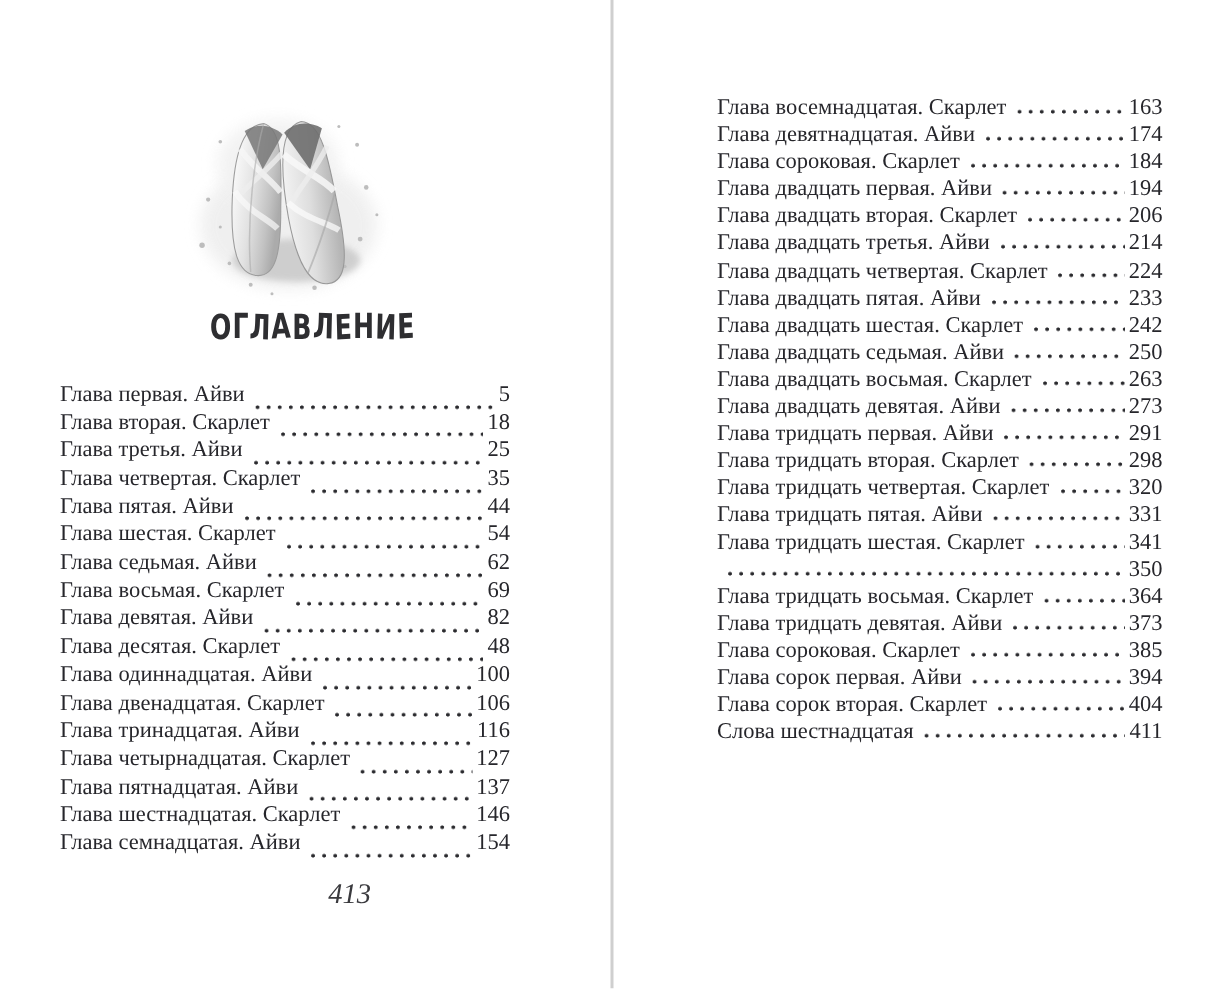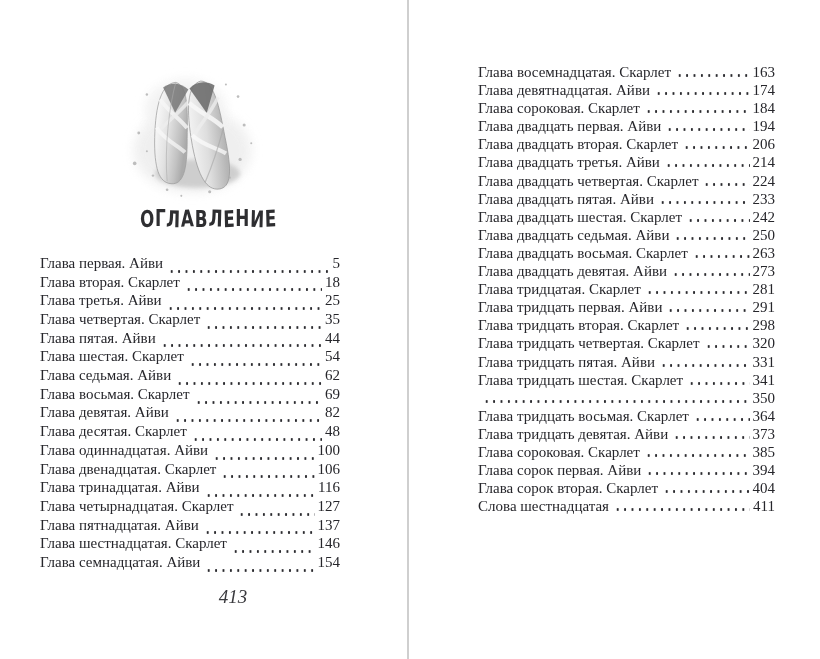--- a/index.html
+++ b/index.html
@@ -295,25 +295,20 @@
           <span class="dots"></span>
           <span class="p">263</span>
         </div>
 
         <div class="row">
           <span class="t">Глава двадцать девятая. Айви</span>
           <span class="dots"></span>
           <span class="p">273</span>
         </div>
 
-        <div class="row">
-          <span class="t">Глава тридцатая. Скарлет</span>
-          <span class="dots"></span>
-          <span class="p">281</span>
-        </div>
 
         <div class="row">
           <span class="t">Глава тридцать первая. Айви</span>
           <span class="dots"></span>
           <span class="p">291</span>
         </div>
 
         <div class="row">
           <span class="t">Глава тридцать вторая. Скарлет</span>
           <span class="dots"></span>

